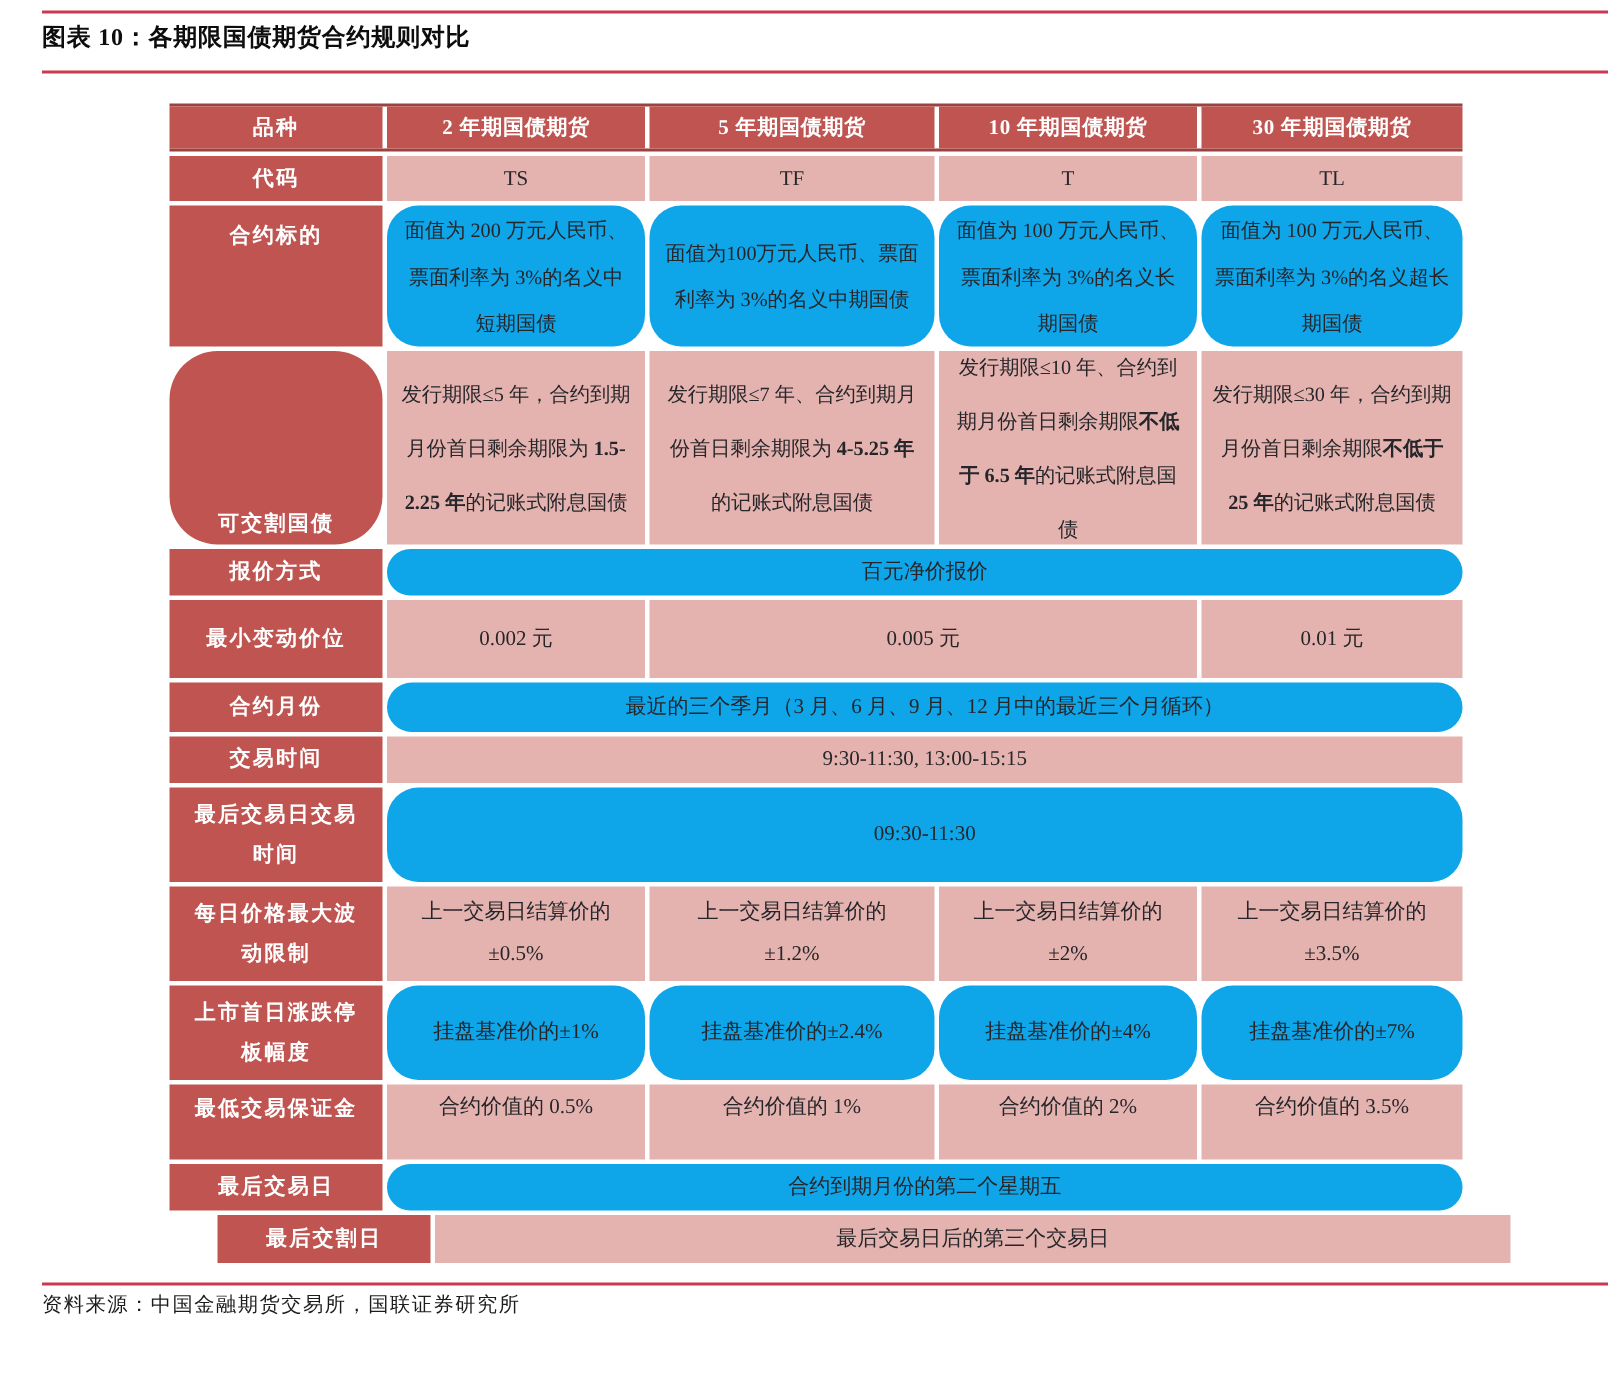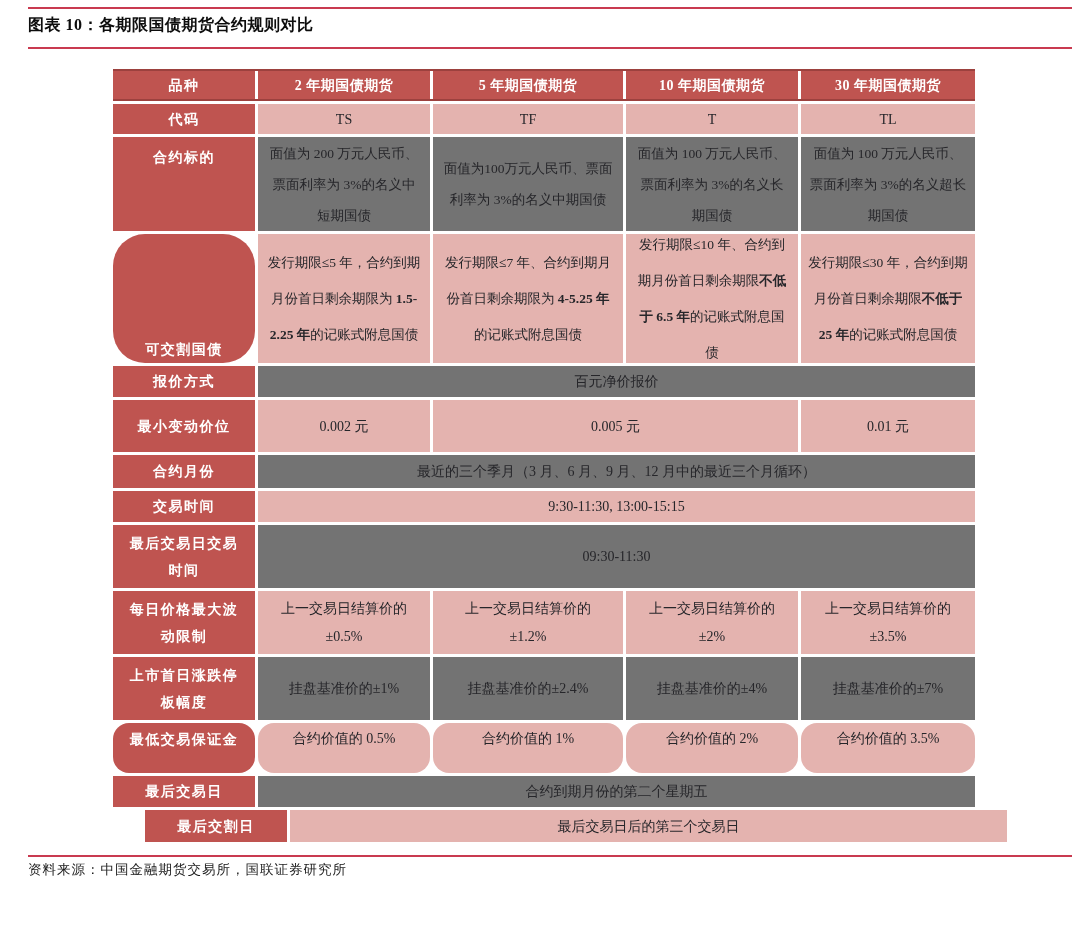--- a/index.html
+++ b/index.html
@@ -81,21 +81,21 @@
     line-height: 25px;
     padding: 0 6px;
   }
   .thead { border-top: 2px solid #9c413e; border-bottom: 2px solid #9c413e; }
   .thead .value-cell {
     background: #bf5450;
     color: #ffffff;
     font-weight: 700;
     letter-spacing: 0.5px;
   }
-  .shade-light  .value-cell { background: #737373; }
+  .shade-light  .value-cell { background: #0ea5e9; border-radius: 21px; }
   .shade-medium .value-cell { background: #e4b3af; align-items: flex-end; }
 
   .span-2 { grid-column: span 2; }
   .span-4 { grid-column: span 4; }
   .b { font-weight: 700; }
 
   
   .row-variety           { height: 32px; }
   .row-code              { height: 30px; }
   .row-underlying        { height: 94px; }
@@ -109,21 +109,21 @@
   .row-firstday-limit    { height: 63px; }
   .row-margin            { height: 50px; }
   .row-last-trading-day  { height: 31px; }
   .row-last-delivery-day { height: 32px; padding-left: 32px; }
 
   .row-underlying  .value-cell { font-size: 13.5px; line-height: 31px; padding: 0 8px; }
   .row-deliverable .value-cell { font-size: 13.5px; line-height: 36px; padding: 0 7px; }
   .row-daily-limit .value-cell { line-height: 28px; }
   .row-underlying  .label-cell { justify-content: flex-start; padding-top: 7px; }
   .row-deliverable .label-cell { justify-content: flex-end; padding-top: 4px; border-radius: 32px; }
-  .row-margin      .cell       { justify-content: flex-start; padding-top: 3px; border-radius: 16px; }
+  .row-margin      .cell       { justify-content: flex-start; padding-top: 3px; }
 </style>
 </head>
 <body>
 
 <div class="rule" id="rule-top"></div>
 <div id="page-title">图表 10：各期限国债期货合约规则对比</div>
 <div class="rule" id="rule-mid"></div>
 
 <div id="contract-table">
     <div class="trow row-variety thead">

